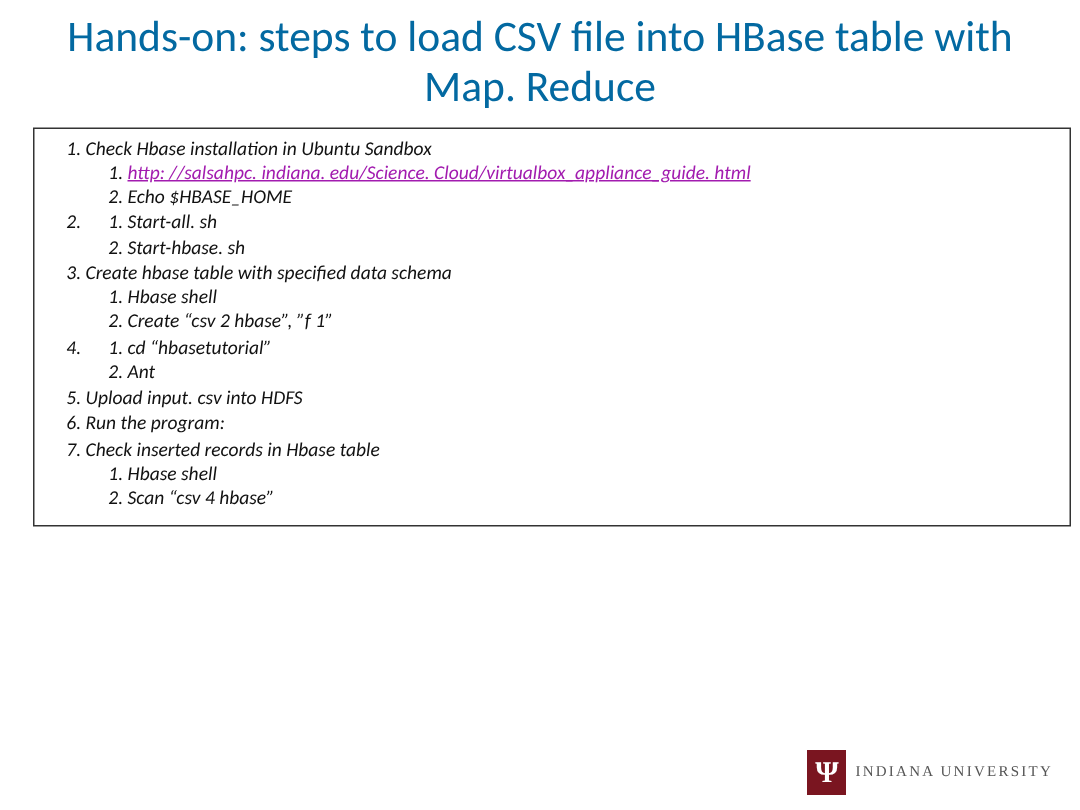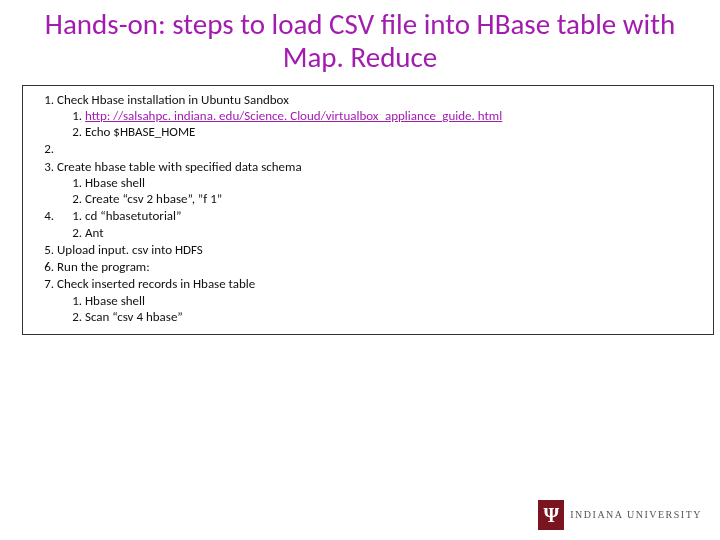--- a/index.html
+++ b/index.html
@@ -8,31 +8,32 @@
     width: 720px;
     height: 540px;
     background: #fff;
     font-family: Calibri, "Segoe UI", Arial, sans-serif;
     position: relative;
     overflow: hidden;
   }
   .title {
     font-size: 29px;
     text-align: center;
-    color: #a21caf;
+    color: #0369a1;
     padding: 8px 30px 4px 30px;
     line-height: 1.15;
   }
   .content-box {
     border: 1px solid #333;
     margin: 6px 6px 0 22px;
     padding: 6px 8px 8px 8px;
     font-size: 13px;
     line-height: 1.25;
     color: #111;
+    font-style: italic;
   }
   ol.outer {
     margin: 0;
     padding-left: 26px;
   }
   ol.outer > li {
     margin: 0 0 1px 0;
   }
   ol.inner {
     margin: 0;
@@ -84,20 +85,24 @@
 <div class="content-box">
   <ol class="outer">
     <li>
       <span>Check Hbase installation in Ubuntu Sandbox</span>
       <ol class="inner">
         <li><span class="link">http: //salsahpc. indiana. edu/Science. Cloud/virtualbox_appliance_guide. html</span></li>
         <li>Echo $HBASE_HOME</li>
       </ol>
     </li>
     <li>
+      <ol class="inner">
+        <li>Start-all. sh</li>
+        <li>Start-hbase. sh</li>
+      </ol>
     </li>
     <li>
       <span>Create hbase table with specified data schema</span>
       <ol class="inner">
         <li>Hbase shell</li>
         <li>Create “csv 2 hbase”, ”f 1”</li>
       </ol>
     </li>
     <li>
       <ol class="inner">

